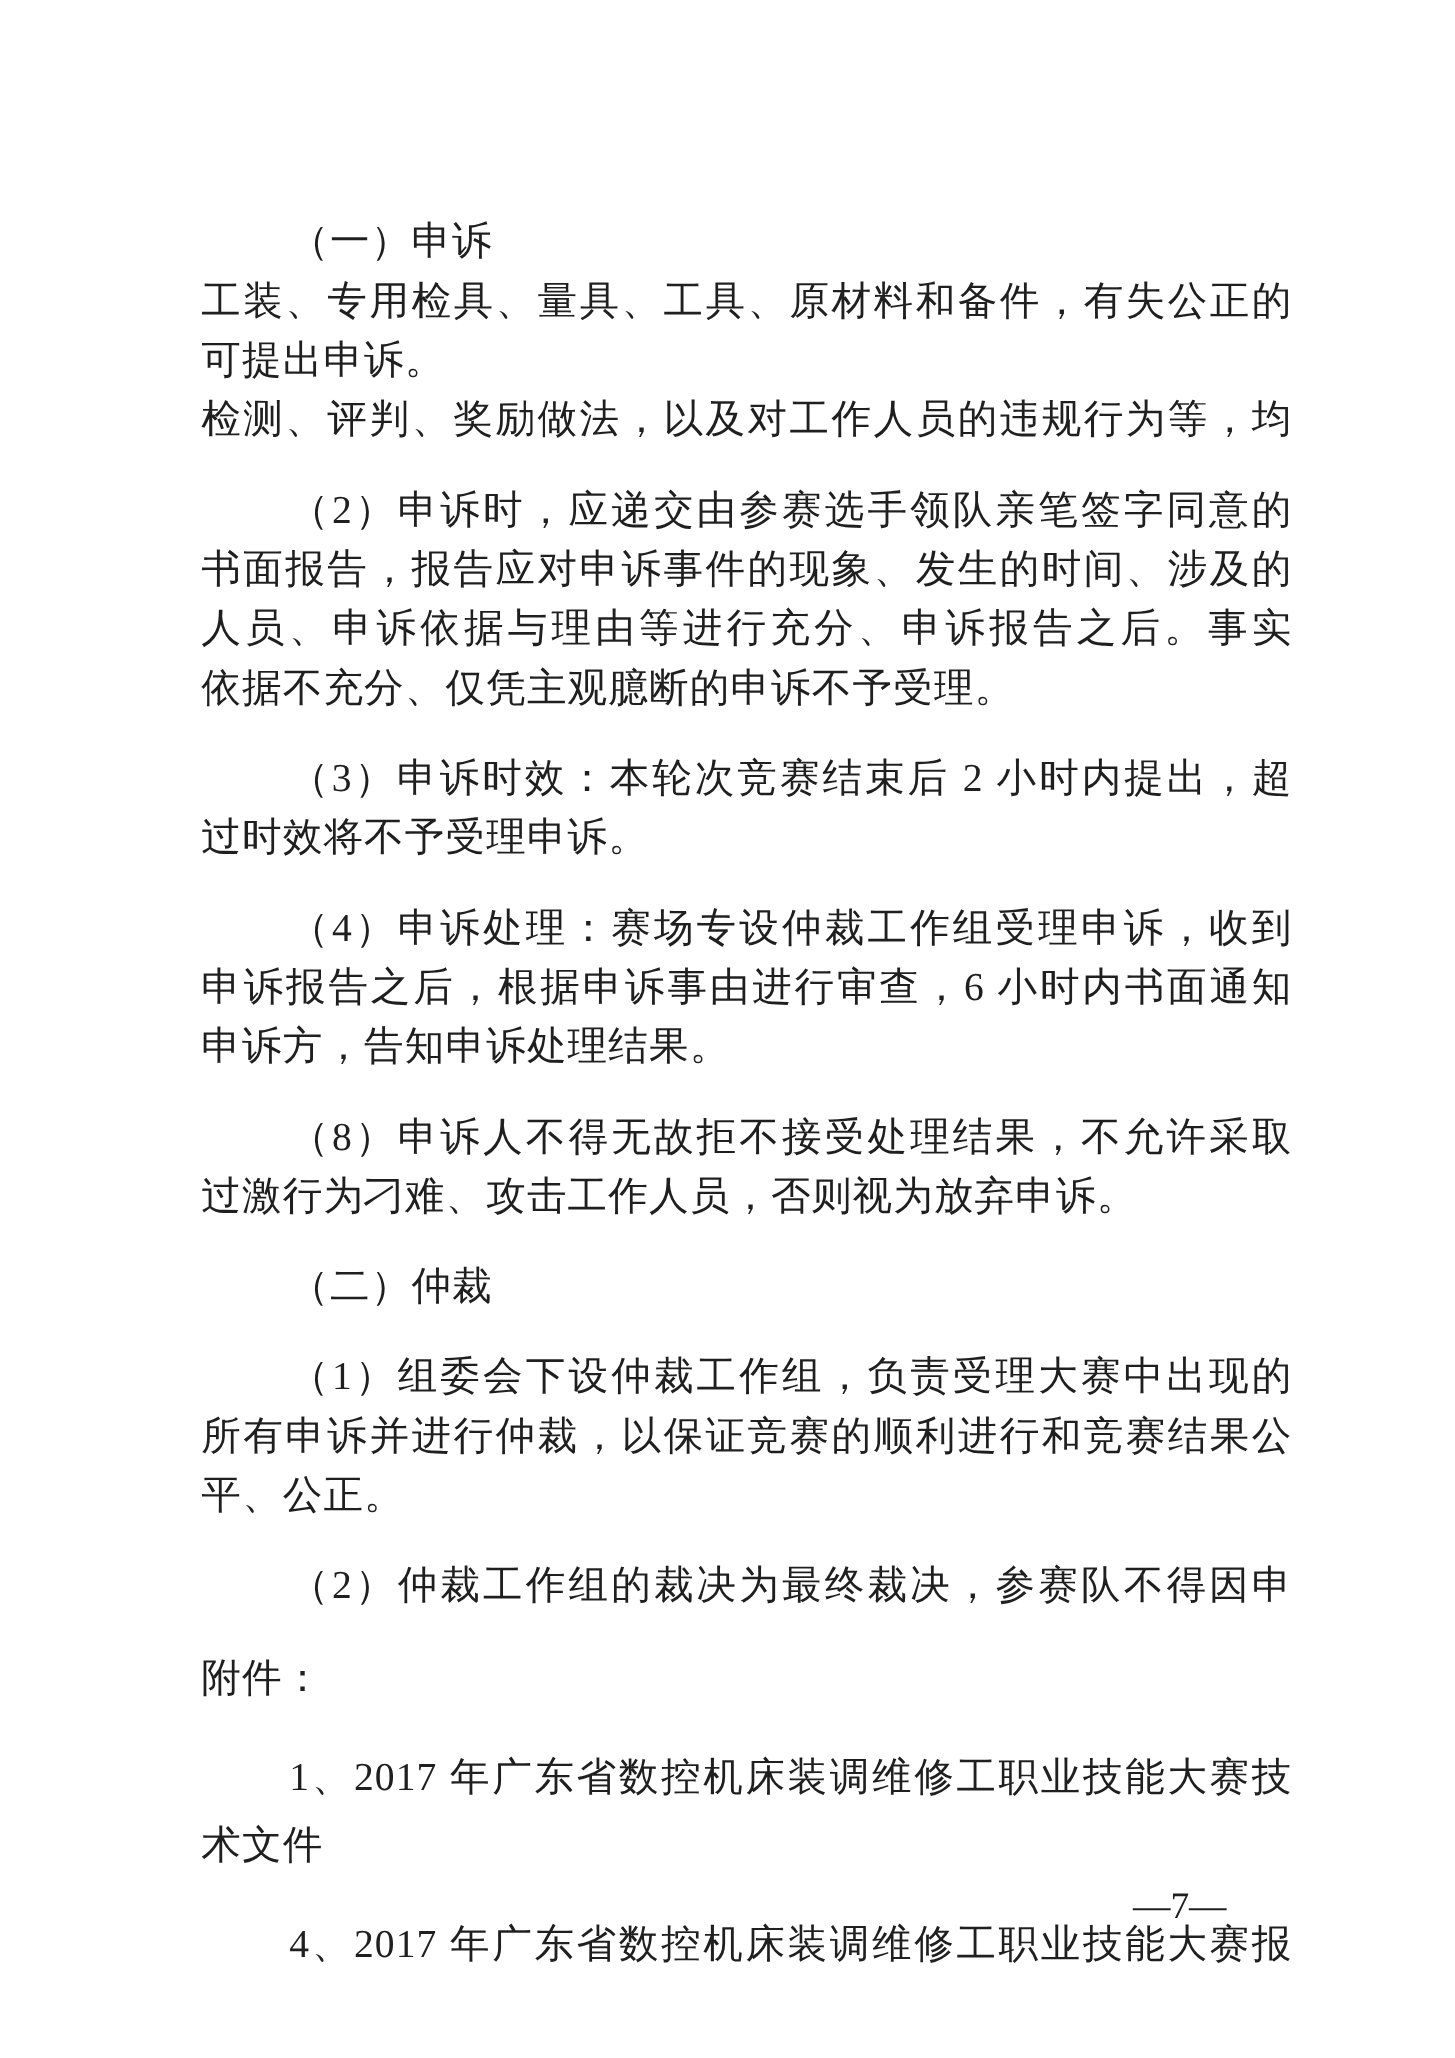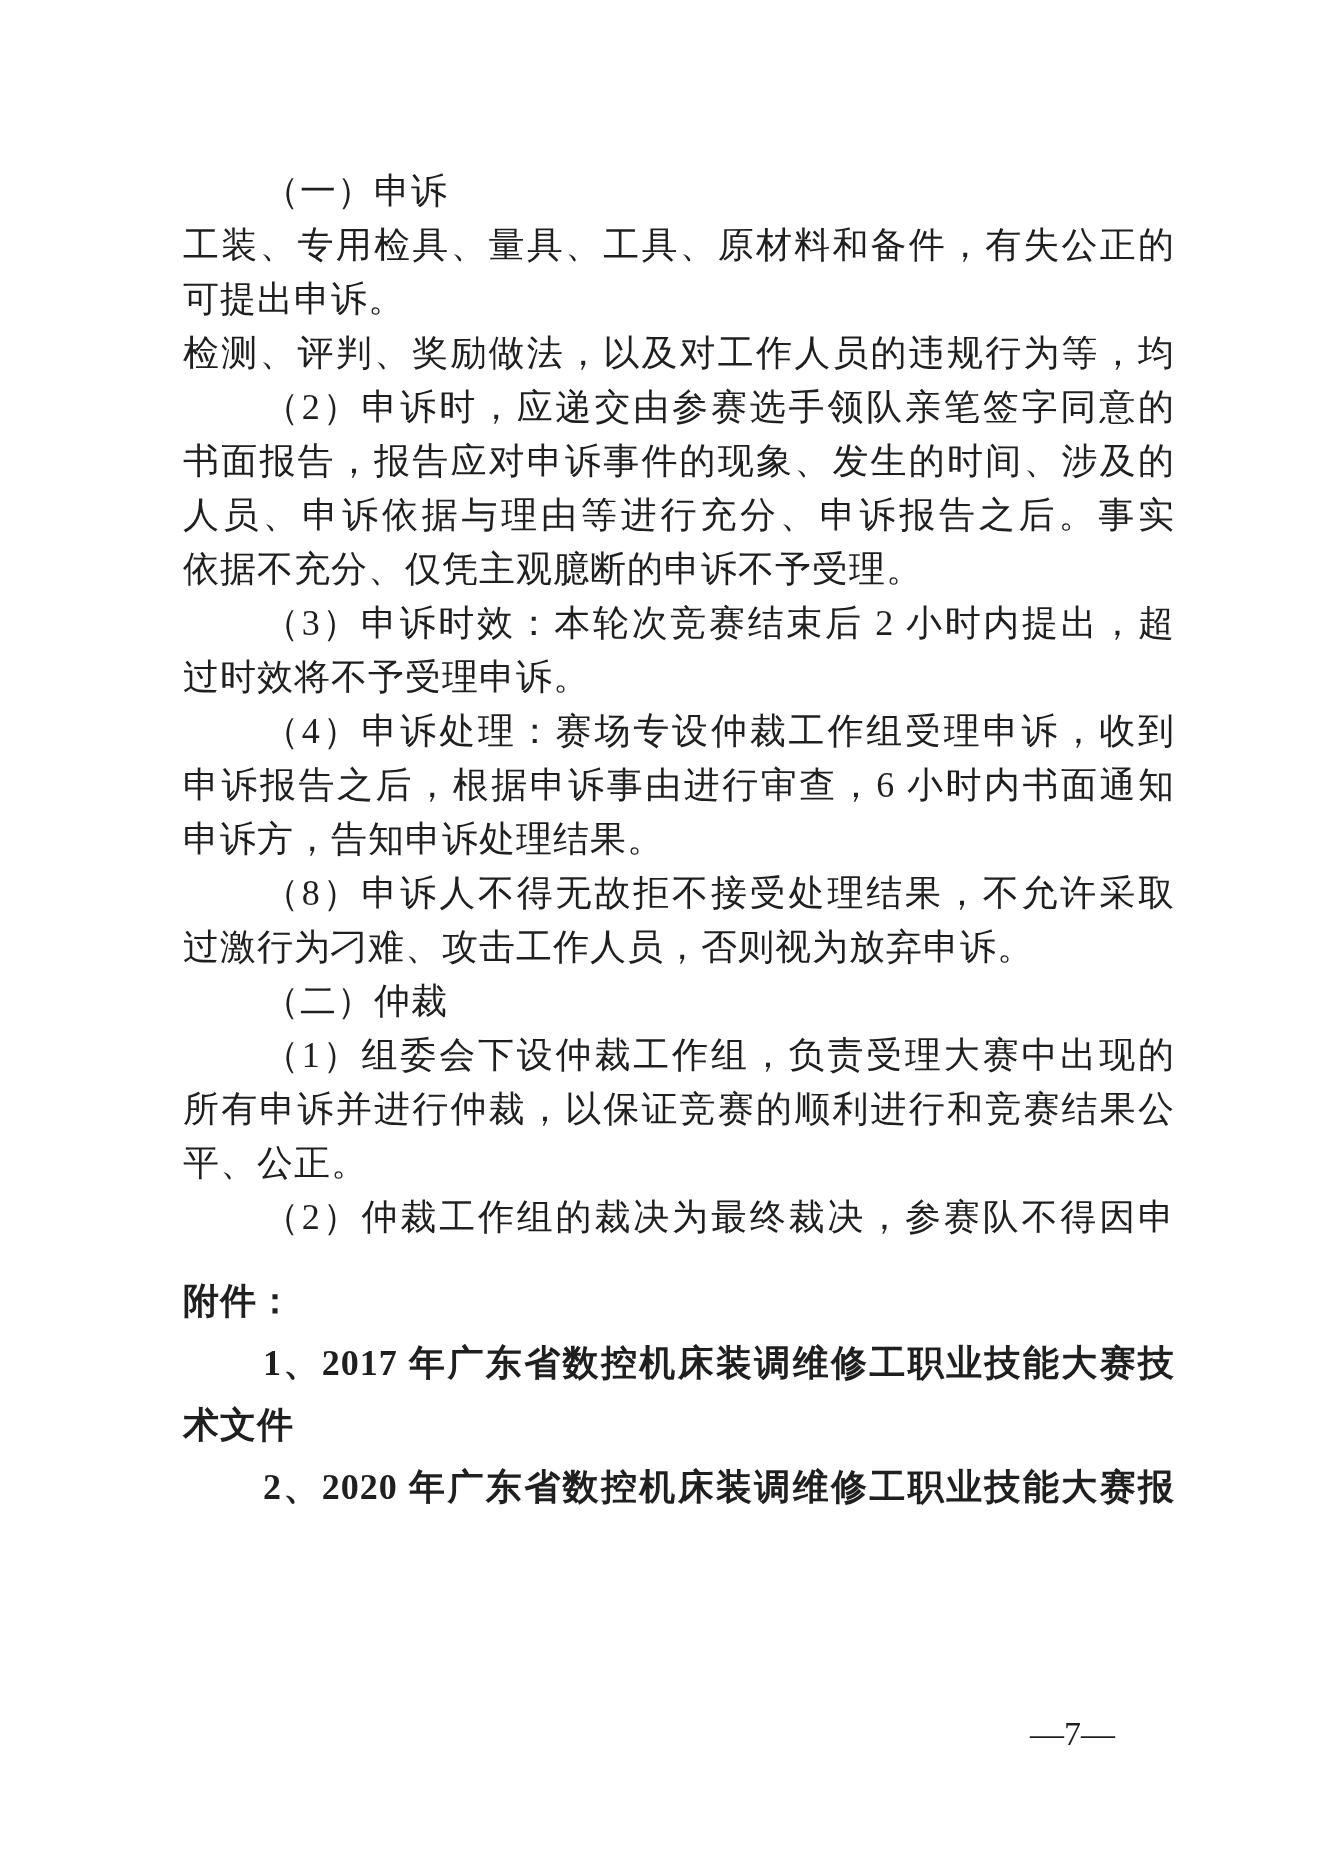--- a/index.html
+++ b/index.html
@@ -29,27 +29,27 @@
     font-weight: 400;
     text-align: left;
     white-space: normal;
   }
   .just {
     text-align: justify;
     text-align-last: justify;
   }
   .indent {
     text-indent: 80px;
+    margin-top: 28px;
   }
   .attachment {
     margin-top: 26px;
   }
   .attachment .line {
     line-height: 62px;
-    font-weight: bold;
   }
   .footer {
     position: absolute;
     left: 1030px;
     top: 1712px;
     font-size: 34px;
     line-height: 44px;
     letter-spacing: 0;
     color: #1f1f1f;
   }
@@ -78,19 +78,19 @@
     <div class="line indent">（二）仲裁</div>
     <div class="line indent just">（1）组委会下设仲裁工作组，负责受理大赛中出现的</div>
     <div class="line just">所有申诉并进行仲裁，以保证竞赛的顺利进行和竞赛结果公</div>
     <div class="line">平、公正。</div>
     <div class="line indent just">（2）仲裁工作组的裁决为最终裁决，参赛队不得因申</div>
 
     <div class="attachment">
       <div class="line">附件：</div>
       <div class="line indent just">1、2017 年广东省数控机床装调维修工职业技能大赛技</div>
       <div class="line">术文件</div>
-      <div class="line indent just">2、2020 年广东省数控机床装调维修工职业技能大赛报</div>
+      <div class="line indent just">4、2017 年广东省数控机床装调维修工职业技能大赛报</div>
     </div>
 
   </div>
 
   <div class="footer">—7—</div>
 </div>
 
 </body></html>

